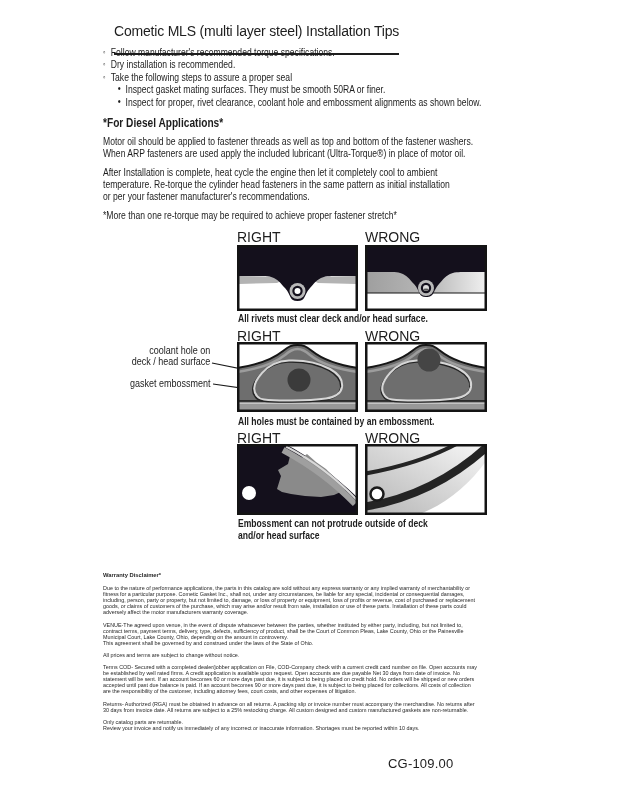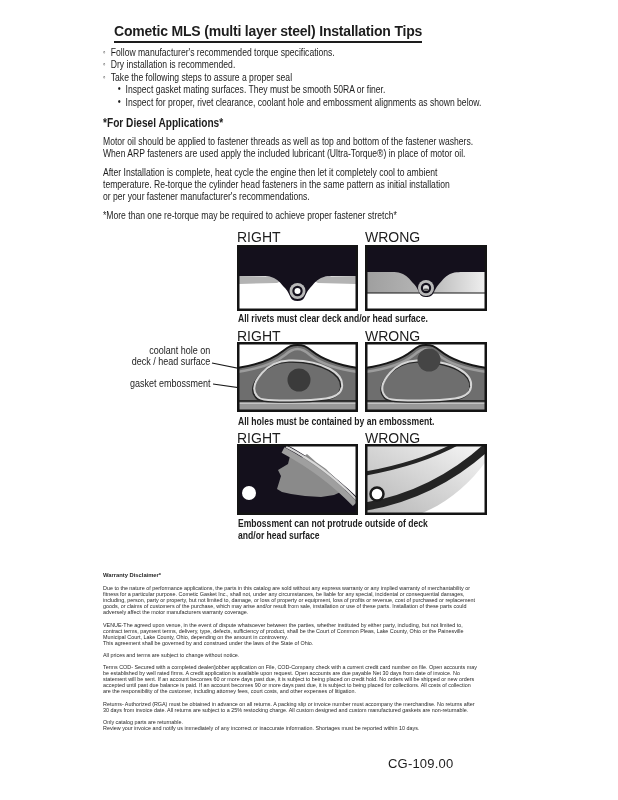--- a/index.html
+++ b/index.html
@@ -1,21 +1,21 @@
 <!DOCTYPE html>
 <html><head>
 <meta charset="utf-8">
 <style>
   html,body{margin:0;padding:0;background:#ffffff;overflow:hidden;}
   body{width:618px;height:800px;position:relative;font-family:"Liberation Sans",sans-serif;color:#1d1d1d;}
   .abs{position:absolute;}
   .cond{transform:scaleX(0.78);transform-origin:0 0;}
 
-  #doc-title{left:114px;top:23px;font-size:14px;font-weight:bold;white-space:nowrap;
-             border-bottom:2px solid #1d1d1d;padding-bottom:2px;letter-spacing:-0.2px;}
+  #doc-title{left:114px;top:23px;font-size:14px;font-weight:normal;white-space:nowrap;
+             border-bottom:2px solid #1d1d1d;padding-bottom:14px;letter-spacing:-0.2px;}
 
   #top-text{left:103px;top:46px;width:660px;font-size:11px;line-height:12.4px;}
   .bullet{position:relative;padding-left:10px;}
   .bullet .mark{position:absolute;left:0;top:0;font-size:9px;}
   .subbullet{padding-left:29px;}
   .subbullet .mark{left:19px;font-size:11px;top:-1px;}
   .h-diesel{font-weight:bold;font-size:13px;margin-top:8px;line-height:14px;}
   .para{margin-top:5px;white-space:pre-line;line-height:12px;}
   .para2{margin-top:7px;}
   .note{margin-top:7px;line-height:12px;}

